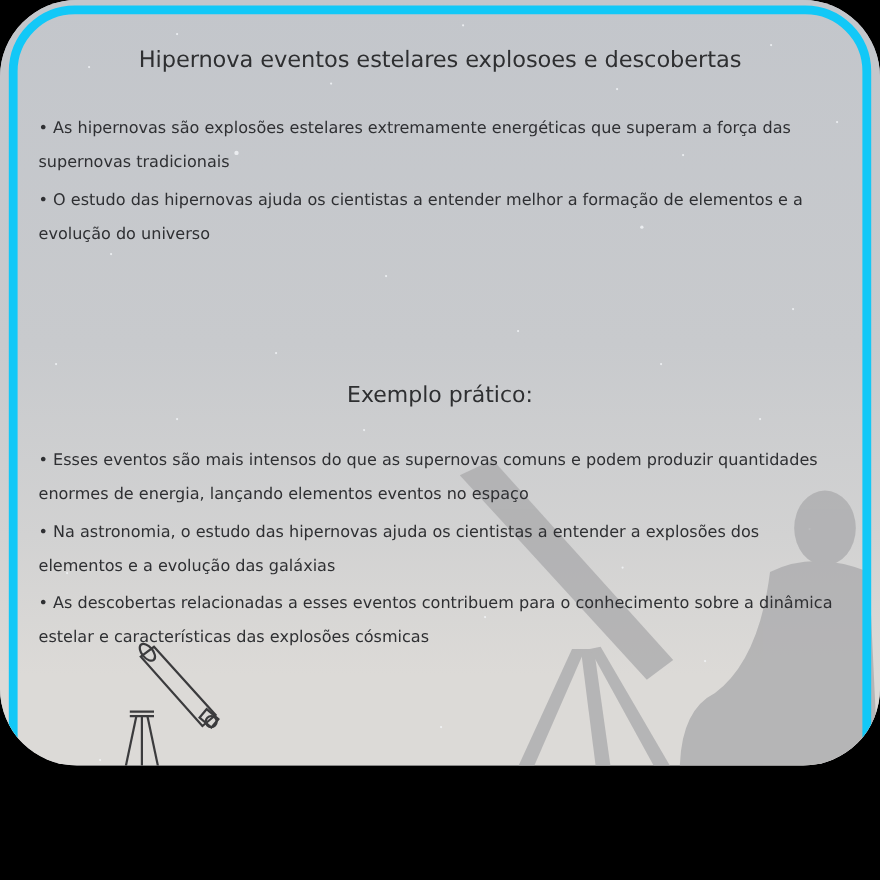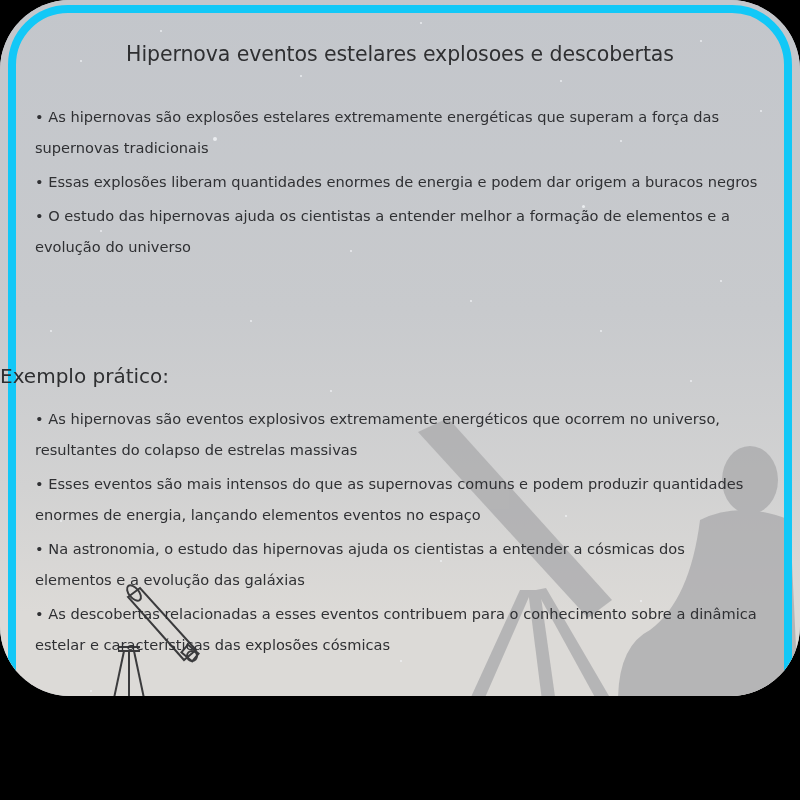--- a/index.html
+++ b/index.html
@@ -33,21 +33,21 @@
     position: absolute; left: 0; right: 0; top: 42px; text-align: center;
     font-size: 20.5px; color: #2e2f31; letter-spacing: -0.1px;
   }
   .bullets {
     position: absolute; left: 32px; width: 730px;
     font-size: 14.6px; line-height: 31px; color: #2f3033;
   }
   .bullets p { margin: 3px; }
   .b1 { top: 98px; }
   .subtitle {
-    position: absolute; left: 0; right: 0; top: 364px; 
+    position: absolute; left: 0; right: 0; top: 346px; text-align: center;
     font-size: 20px; color: #2e2f31;
   }
   .b2 { top: 400px; }
   .brand {
     position: absolute; left: 526px; top: 760px;
     font-family: "DejaVu Sans", sans-serif; font-weight: bold; font-size: 18px;
     color: #404040; letter-spacing: 0.5px; margin-top: 28px;
   }
 </style>
 </head>
@@ -118,27 +118,25 @@
       <line x1="110" y1="712" x2="148" y2="712"></line>
     </g>
   </svg>
 
   <div class="card"></div>
 
   <div class="title">Hipernova eventos estelares explosoes e descobertas</div>
 
   <div class="bullets b1">
     <p>• As hipernovas são explosões estelares extremamente energéticas que superam a força das supernovas tradicionais</p>
-    <p>• Essas explosões liberam quantidades enormes de energia e podem dar origem a buracos negros</p>
     <p>• O estudo das hipernovas ajuda os cientistas a entender melhor a formação de elementos e a evolução do universo</p>
   </div>
 
   <div class="subtitle">Exemplo prático:</div>
 
   <div class="bullets b2">
-    <p>• As hipernovas são eventos explosivos extremamente energéticos que ocorrem no universo, resultantes do colapso de estrelas massivas</p>
     <p>• Esses eventos são mais intensos do que as supernovas comuns e podem produzir quantidades enormes de energia, lançando elementos eventos no espaço</p>
-    <p>• Na astronomia, o estudo das hipernovas ajuda os cientistas a entender a cósmicas dos elementos e a evolução das galáxias</p>
+    <p>• Na astronomia, o estudo das hipernovas ajuda os cientistas a entender a explosões dos elementos e a evolução das galáxias</p>
     <p>• As descobertas relacionadas a esses eventos contribuem para o conhecimento sobre a dinâmica estelar e características das explosões cósmicas</p>
   </div>
 
   <div class="brand">MODERN PHYSICS</div>
 </div>
 
 </body></html>

